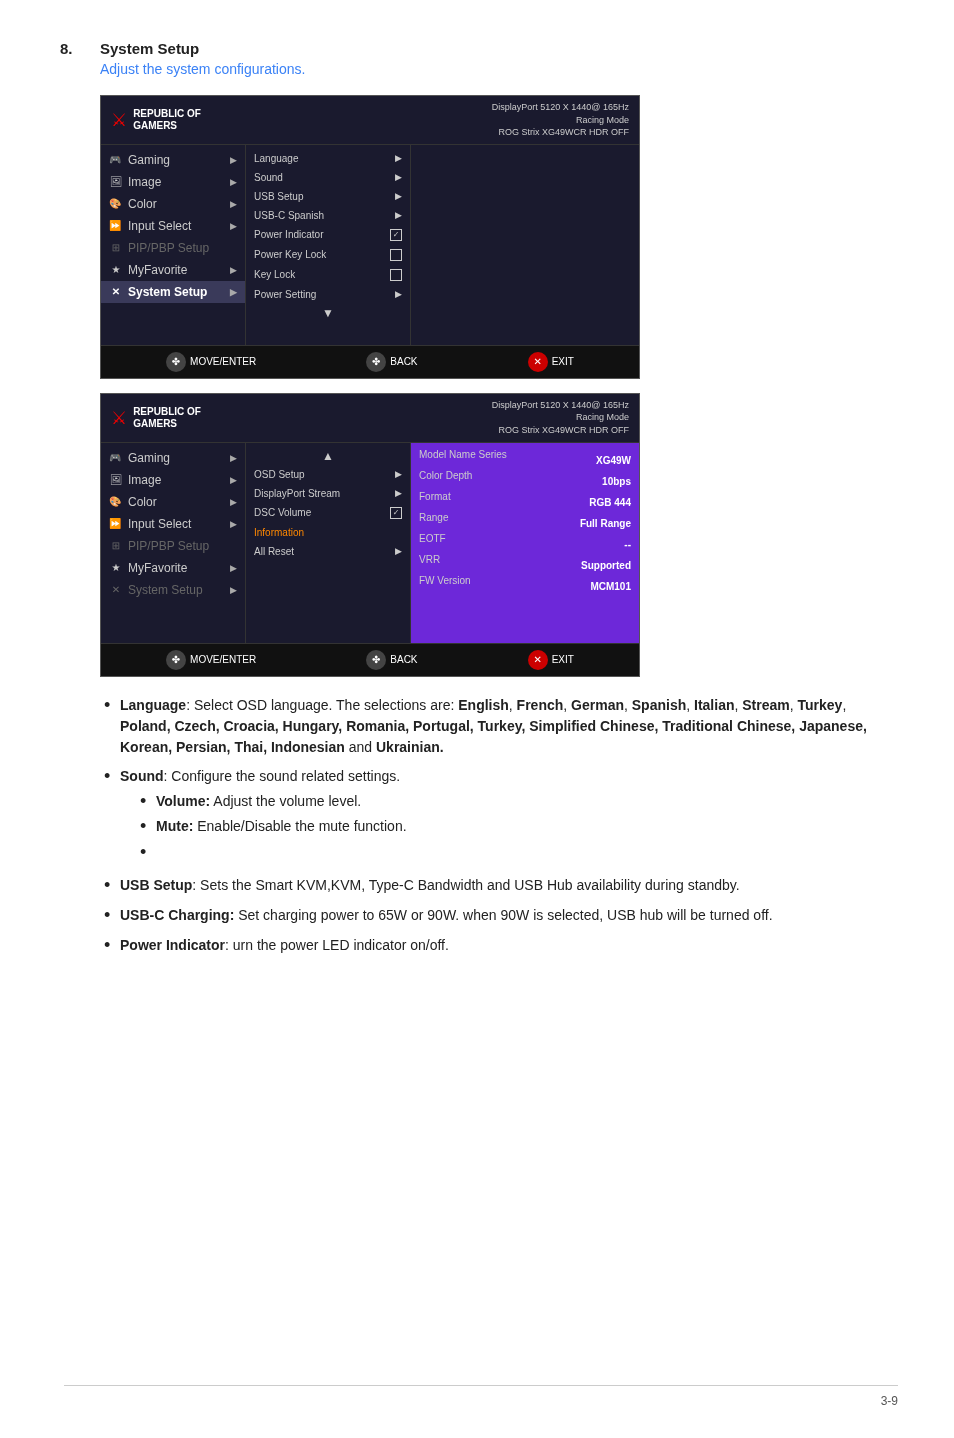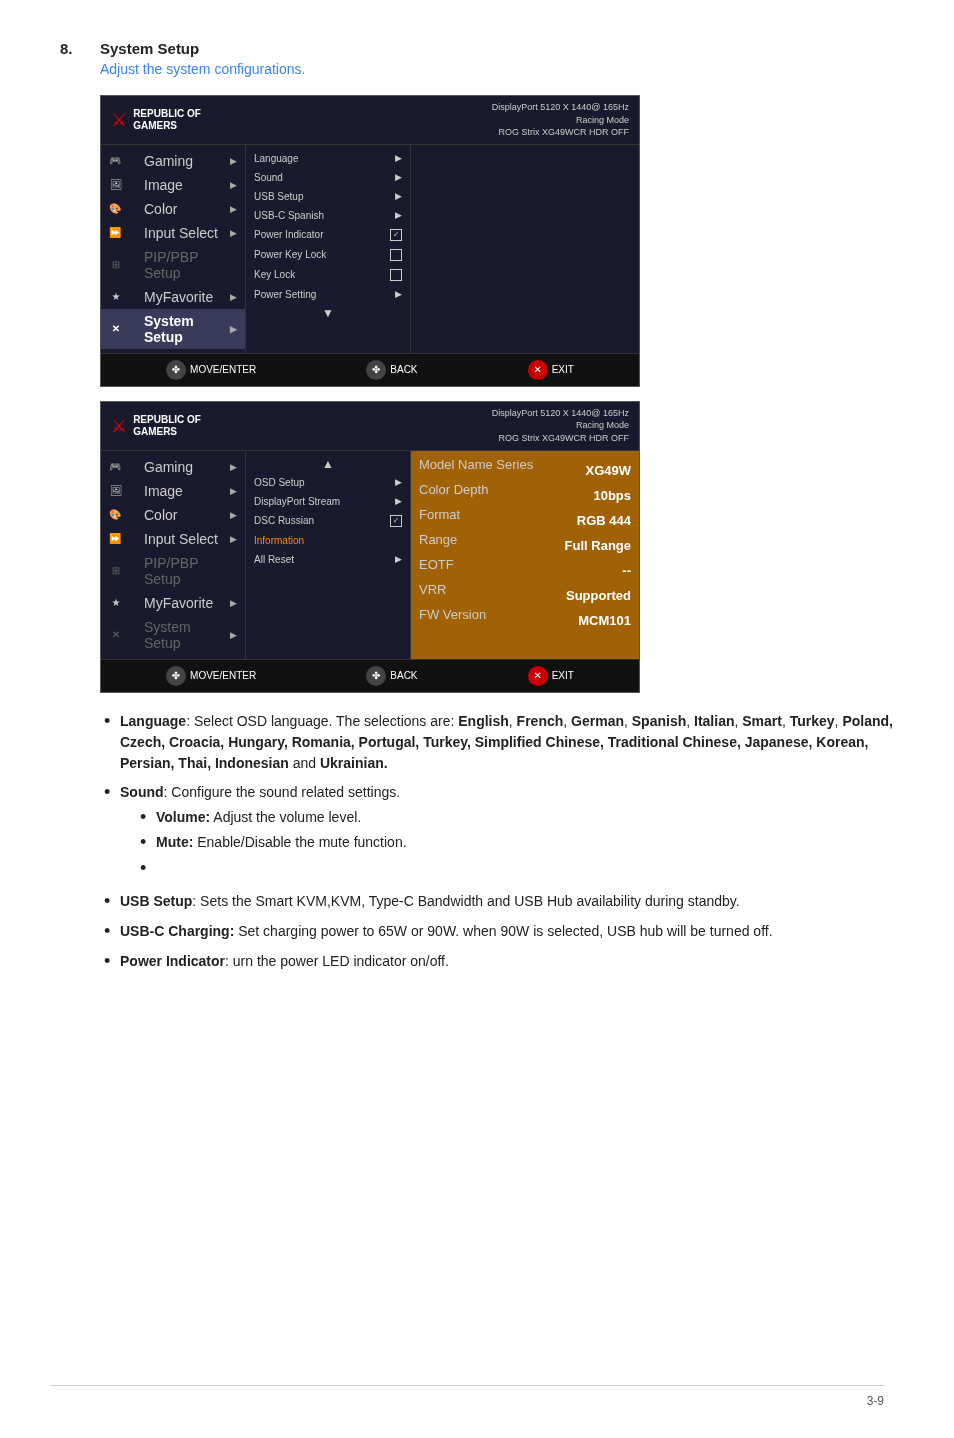--- a/index.html
+++ b/index.html
@@ -110,22 +110,21 @@
       color: #fff;
       font-weight: bold;
     }
     .osd-menu-icon {
       width: 14px;
       text-align: center;
       font-size: 10px;
     }
     .osd-menu-label {
       flex: 1;
-      font-size: 14px;
-      margin-left: 16px;
+      font-size: 12px;
     }
     .osd-menu-arrow {
       font-size: 9px;
       color: #aaa;
     }
     .osd-menu-item.grayed {
       color: #666;
     }
 
     .osd-middle-menu {
@@ -159,23 +158,23 @@
       justify-content: center;
       font-size: 8px;
     }
     .osd-mid-item .checked::after {
       content: '✓';
       color: #ccc;
     }
 
     .osd-right-panel {
       flex: 1;
-      background: #a16207;
+      background: #6d28d9;
       padding: 4px 8px;
-      font-size: 13px;
+      font-size: 10px;
       color: #ccc;
     }
 
     .osd-info-row {
       display: flex;
       justify-content: space-between;
       padding: 2px 0;
     }
     .osd-info-label { color: #ccc; }
     .osd-info-value { color: #fff; font-weight: bold; margin-top: 6px; }
@@ -243,21 +242,21 @@
     }
     .sub-bullet-dot {
       min-width: 16px;
       font-size: 18px;
       line-height: 1.2;
     }
 
     .page-footer {
       position: absolute;
       bottom: 30px;
-      right: 70px;
+      right: 56px;
       font-size: 12px;
       color: #555;
       border-top: 1px solid #ccc;
       width: calc(100% - 120px);
       padding-top: 8px;
       text-align: right;
       margin-top: 44px;
     }
 
     .osd-down-arrow {
@@ -450,21 +449,21 @@
         <div class="osd-up-arrow">▲</div>
         <div class="osd-mid-item has-arrow">
           <span>OSD Setup</span>
           <span class="arrow">▶</span>
         </div>
         <div class="osd-mid-item has-arrow">
           <span>DisplayPort Stream</span>
           <span class="arrow">▶</span>
         </div>
         <div class="osd-mid-item">
-          <span>DSC Russian</span>
+          <span>DSC Volume</span>
           <span class="checkbox checked"></span>
         </div>
         <div class="osd-mid-item highlighted">
           <span>Information</span>
         </div>
         <div class="osd-mid-item has-arrow">
           <span>All Reset</span>
           <span class="arrow">▶</span>
         </div>
       </div>
@@ -517,21 +516,21 @@
   </div>
 
 </div>
 
 <div class="bullet-list">
 
   <div class="bullet-item">
     <span class="bullet-dot">•</span>
     <span class="bullet-text">
       <b>Language</b>: Select OSD language. The selections are: <b>English</b>,
-      <b>French</b>, <b>German</b>, <b>Spanish</b>, <b>Italian</b>, <b>Smart</b>, <b>Turkey</b>, <b>Poland,
+      <b>French</b>, <b>German</b>, <b>Spanish</b>, <b>Italian</b>, <b>Stream</b>, <b>Turkey</b>, <b>Poland,
       Czech, Croacia, Hungary, Romania, Portugal, Turkey,
       Simplified Chinese, Traditional Chinese, Japanese, Korean,
       Persian, Thai, Indonesian</b> and <b>Ukrainian.</b>
     </span>
   </div>
 
   <div class="bullet-item">
     <span class="bullet-dot">•</span>
     <div style="flex:1">
       <span class="bullet-text"><b>Sound</b>: Configure the sound related settings.</span>

